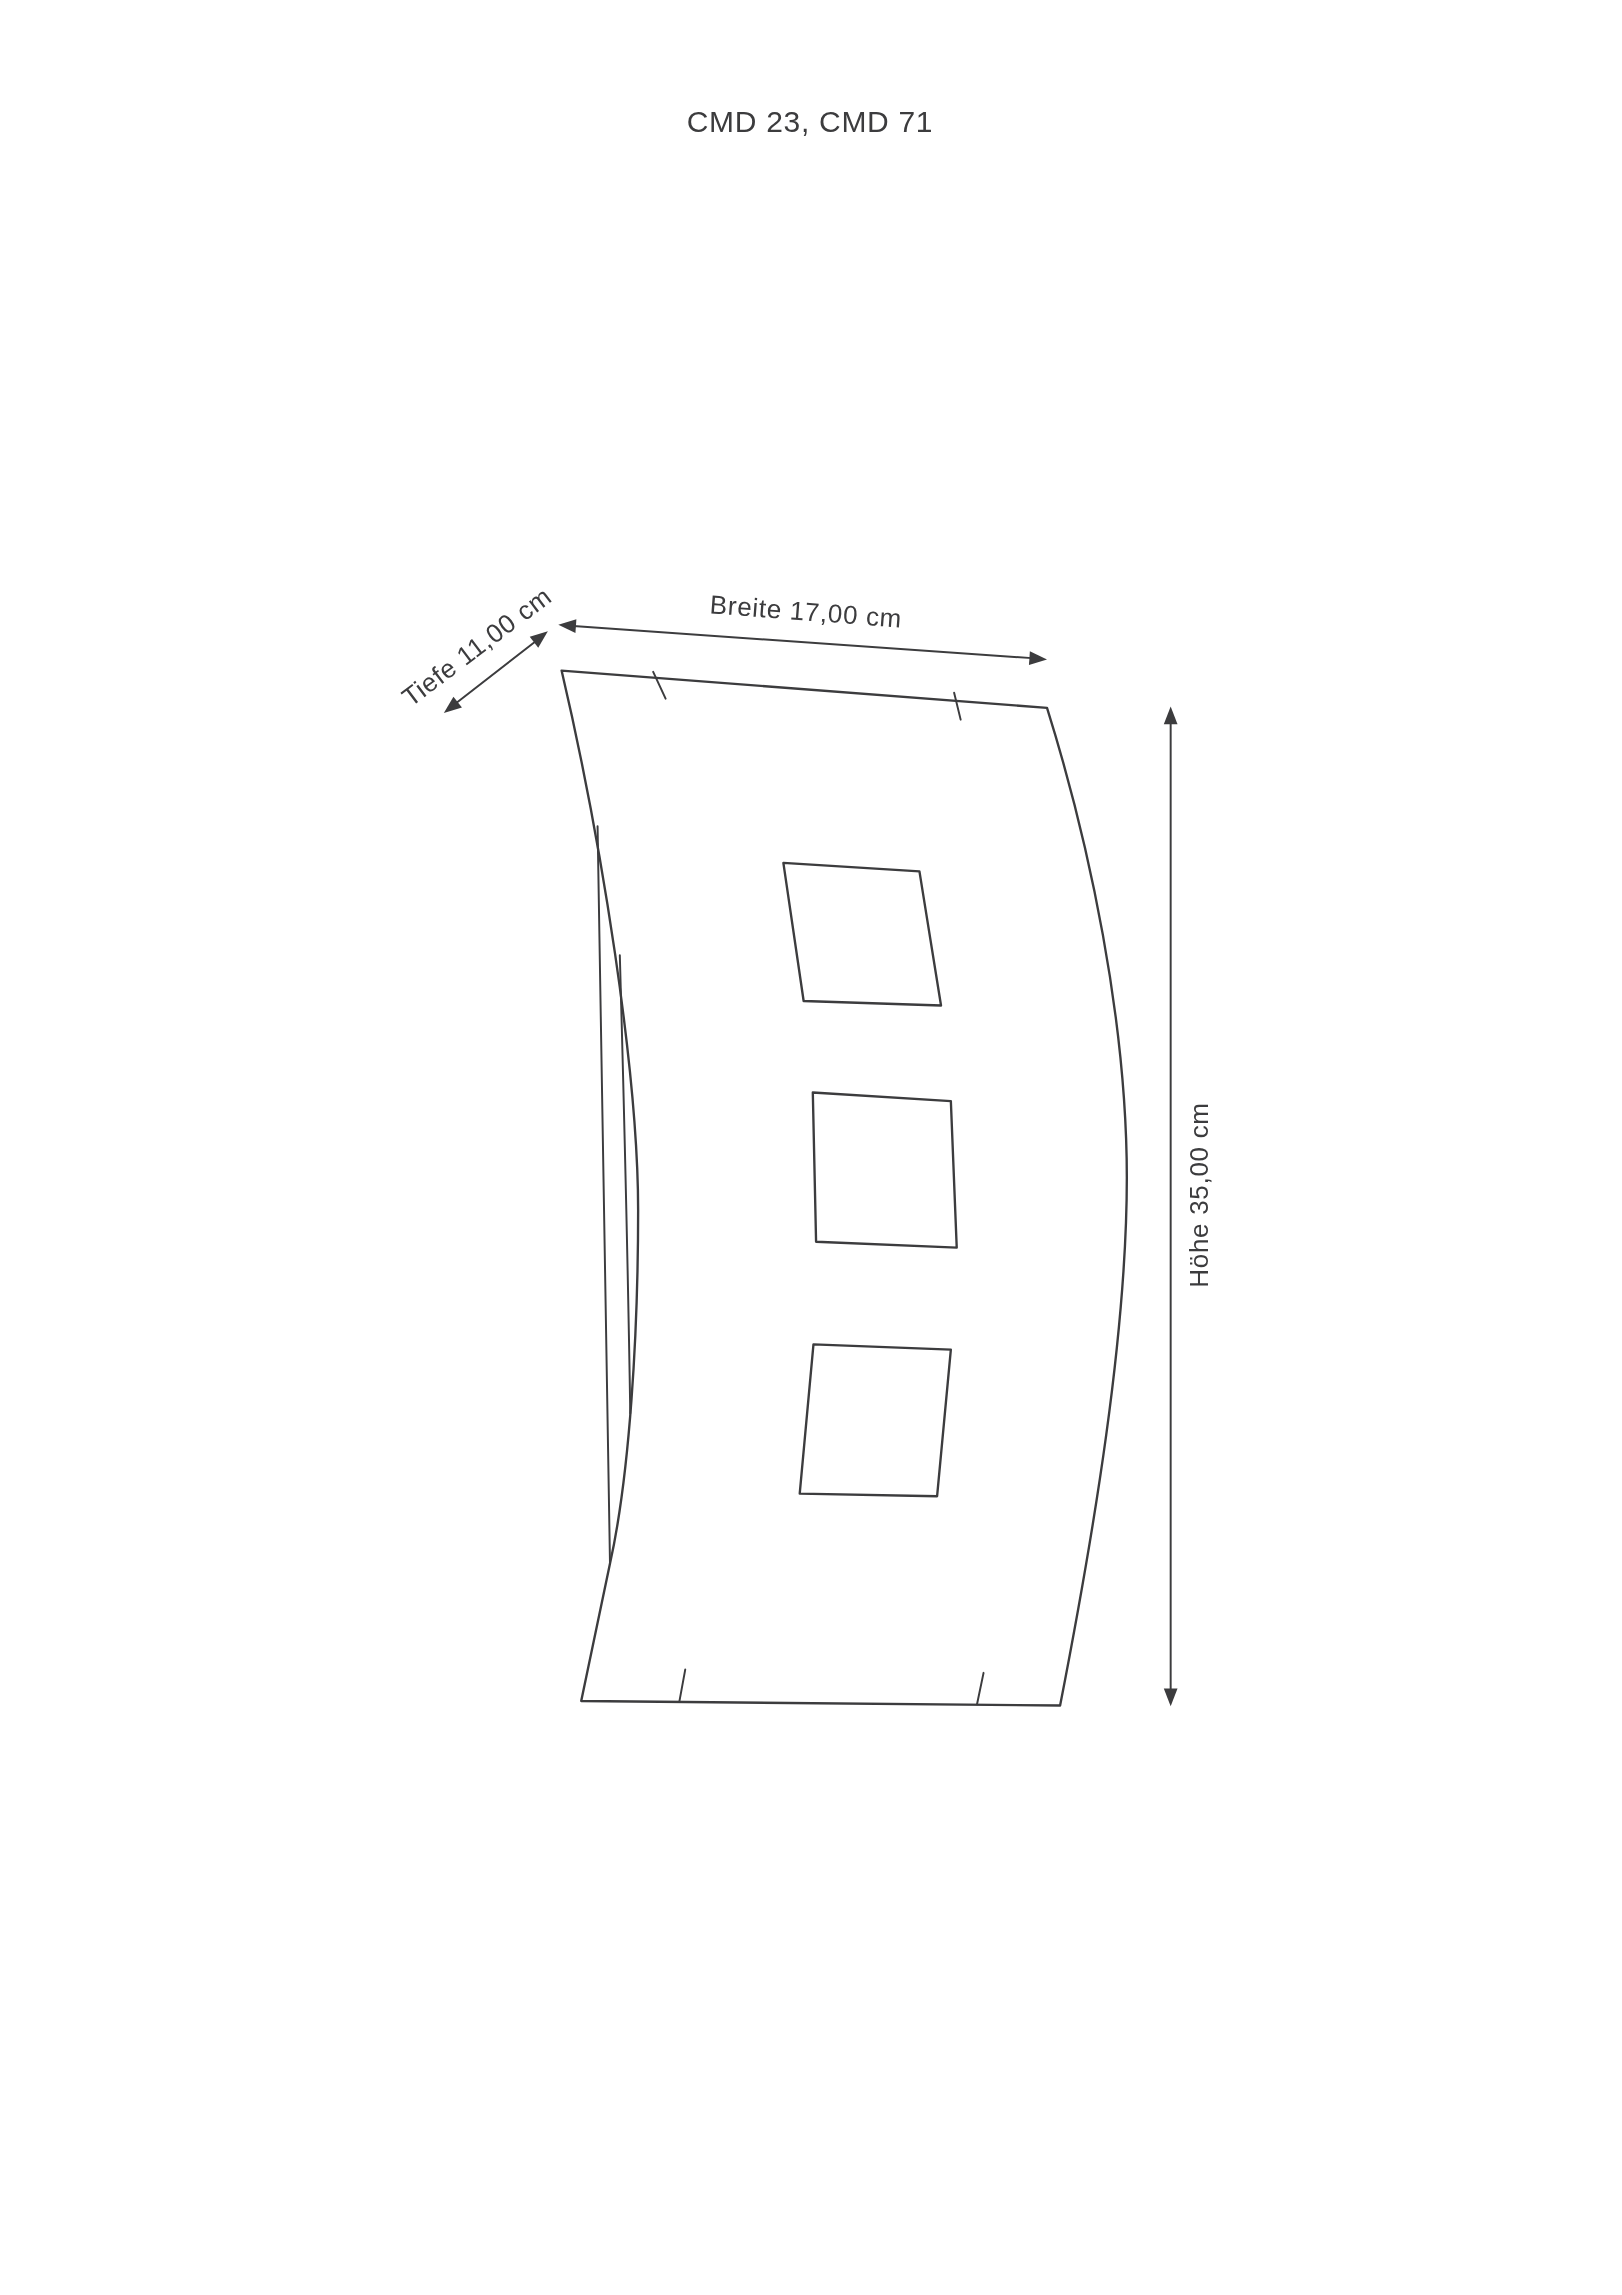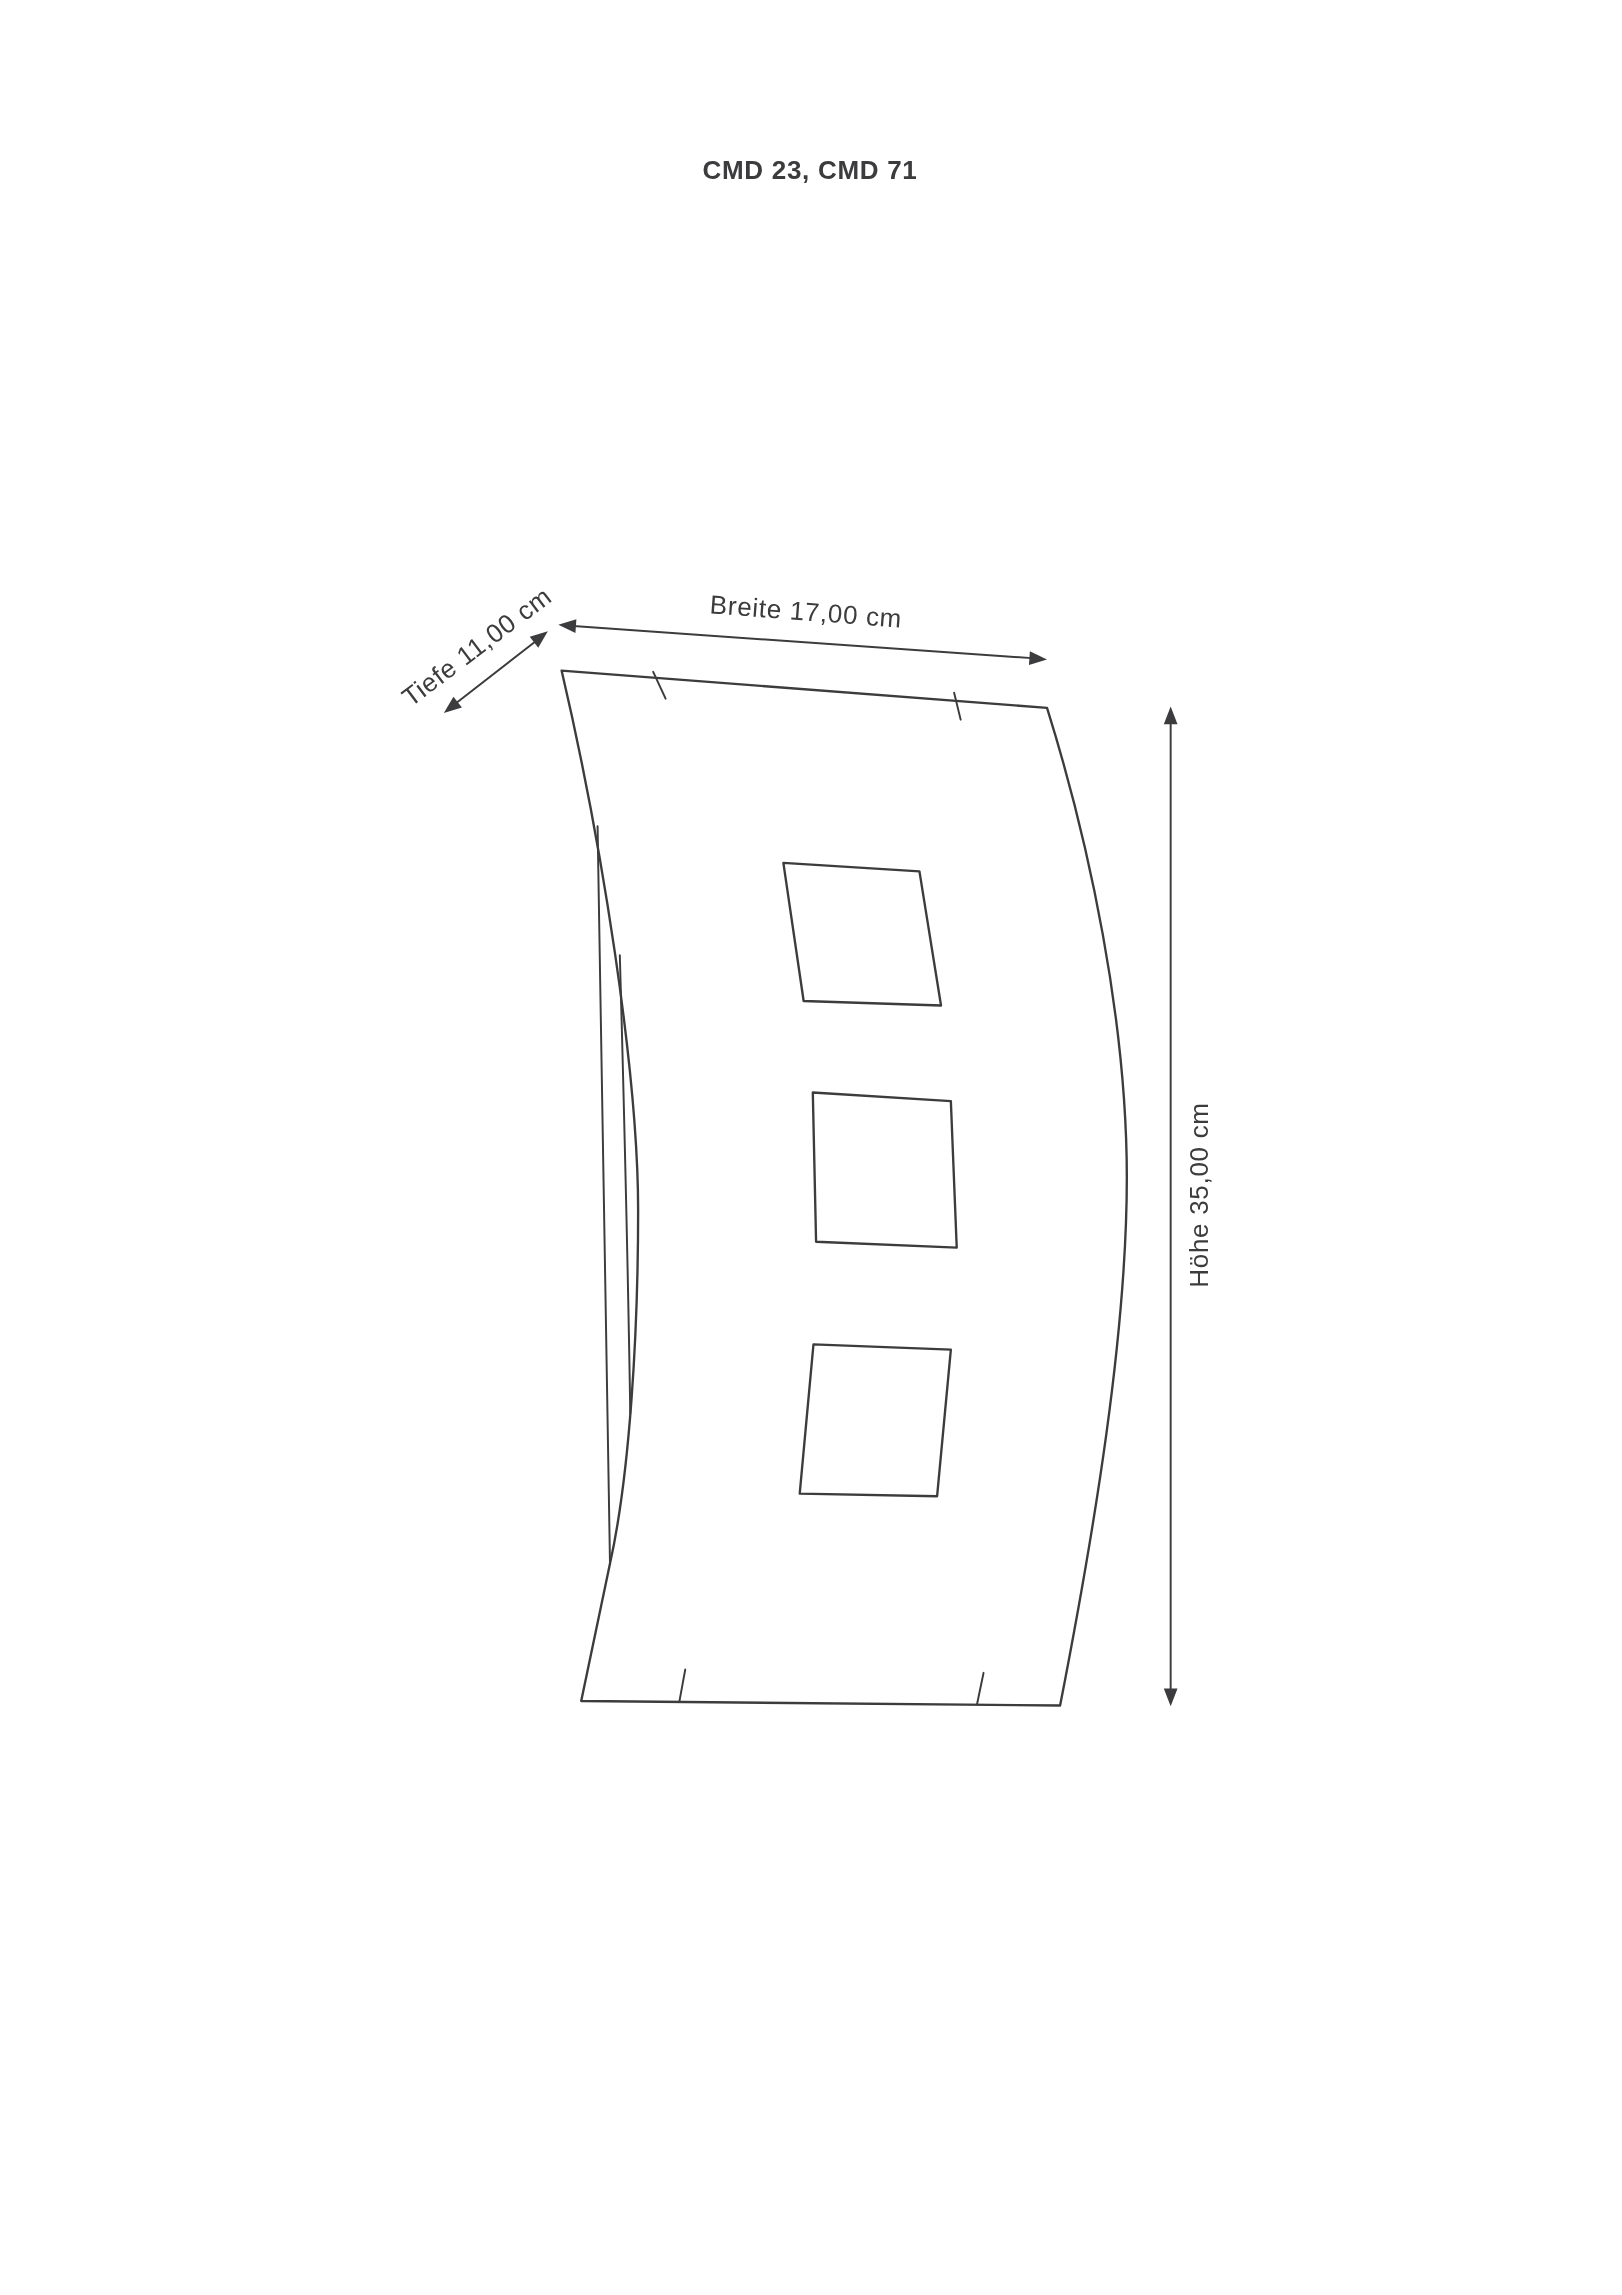--- a/index.html
+++ b/index.html
@@ -23,23 +23,23 @@
   .notch{stroke-width:3;}
   .dim-shaft{stroke-width:3;}
   .arrowhead{fill:var(--line);stroke:none;}
   .label{
     position:absolute;white-space:nowrap;color:var(--line);
     font-size:26px;letter-spacing:0.7px;
     transform:translate(-50%,-50%);
   }
   .page-title{
     position:absolute;white-space:nowrap;color:var(--line);
-    font-size:26px;font-weight:bold;letter-spacing:0.7px;
+    font-size:30px;font-weight:normal;letter-spacing:0.7px;
     transform:translate(-50%,-50%);
-    left:810px;top:122px;margin-top:48px;
+    left:810px;top:122px;
   }
   .label-depth{left:477px;top:647px;transform:translate(-50%,-50%) rotate(-37deg);}
   .label-width{left:806px;top:612px;transform:translate(-50%,-50%) rotate(4.3deg);}
   .label-height{left:1199px;top:1195px;transform:translate(-50%,-50%) rotate(-90deg);}
 </style>
 </head>
 <body>
 
 <div class="page">
 

